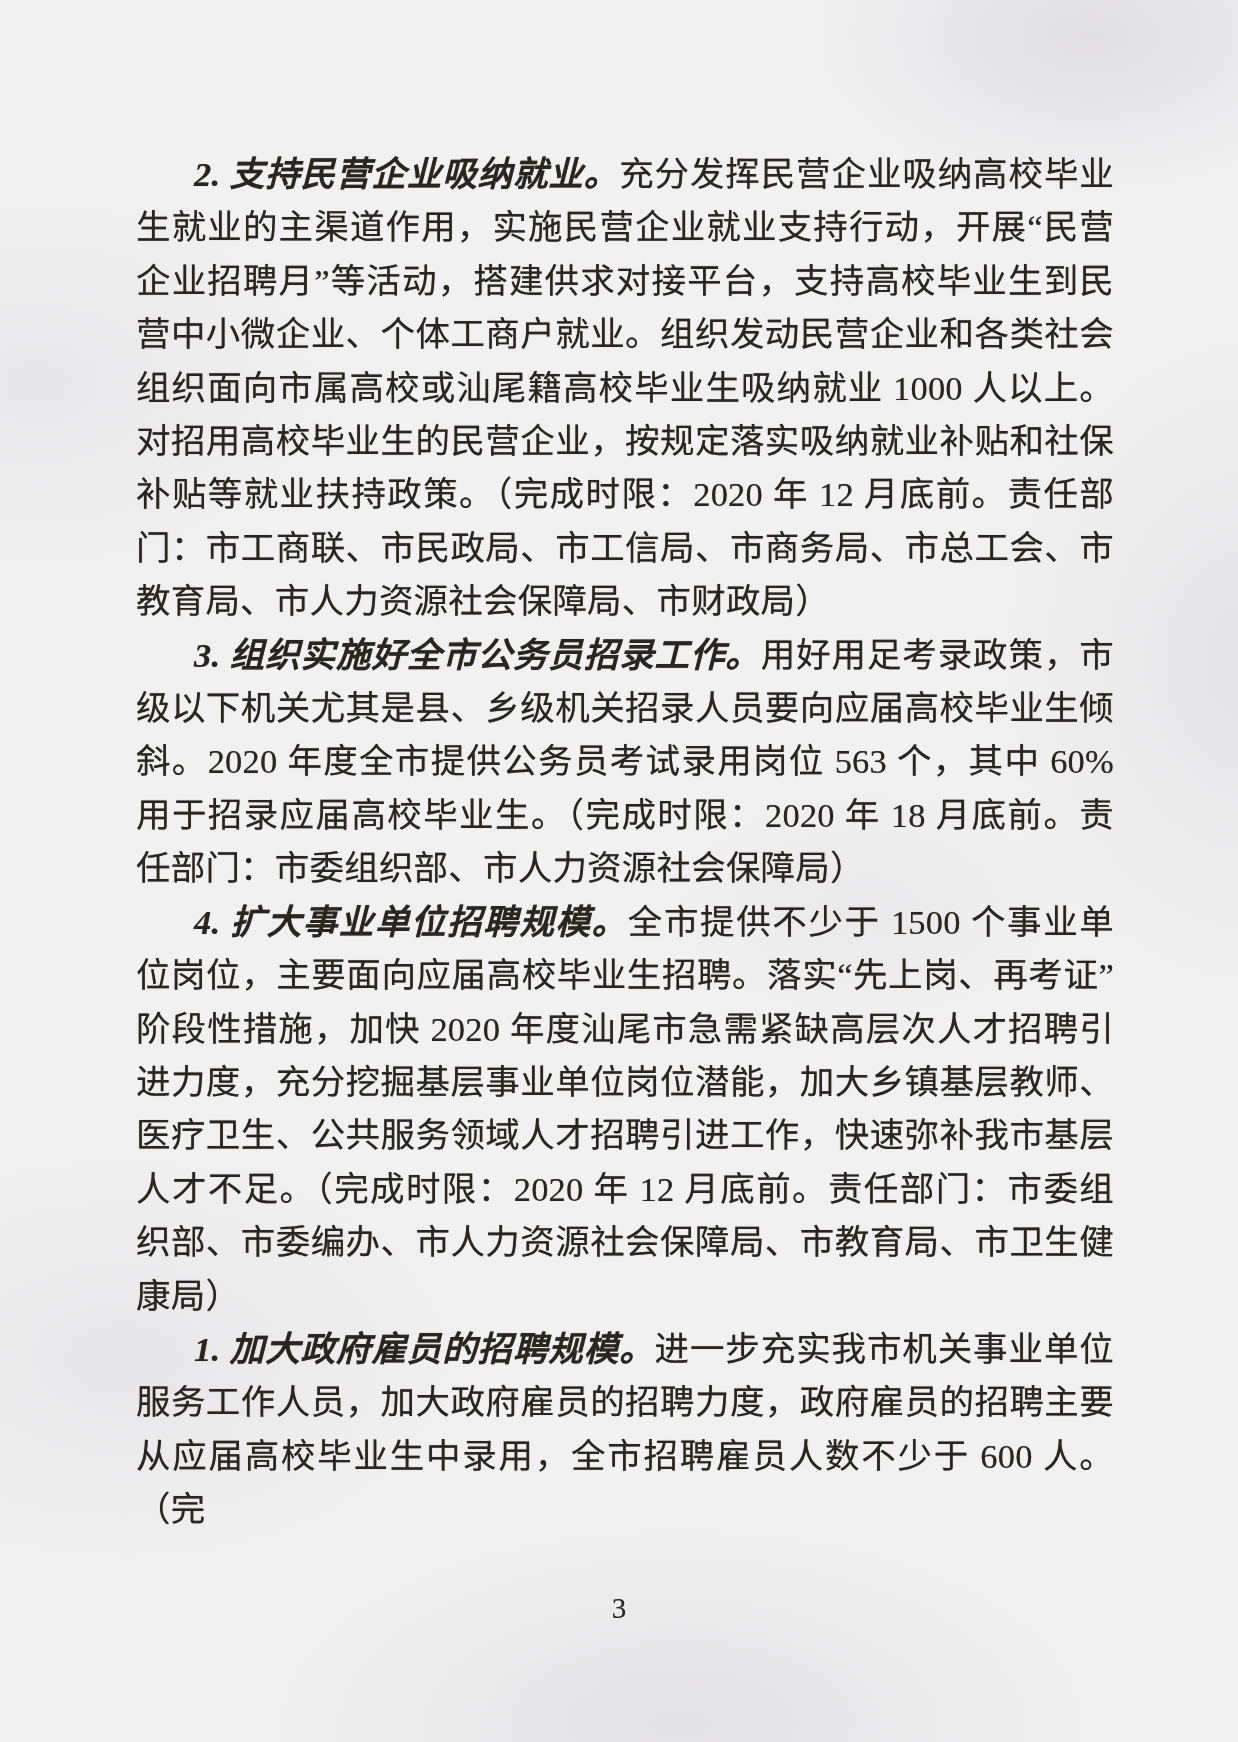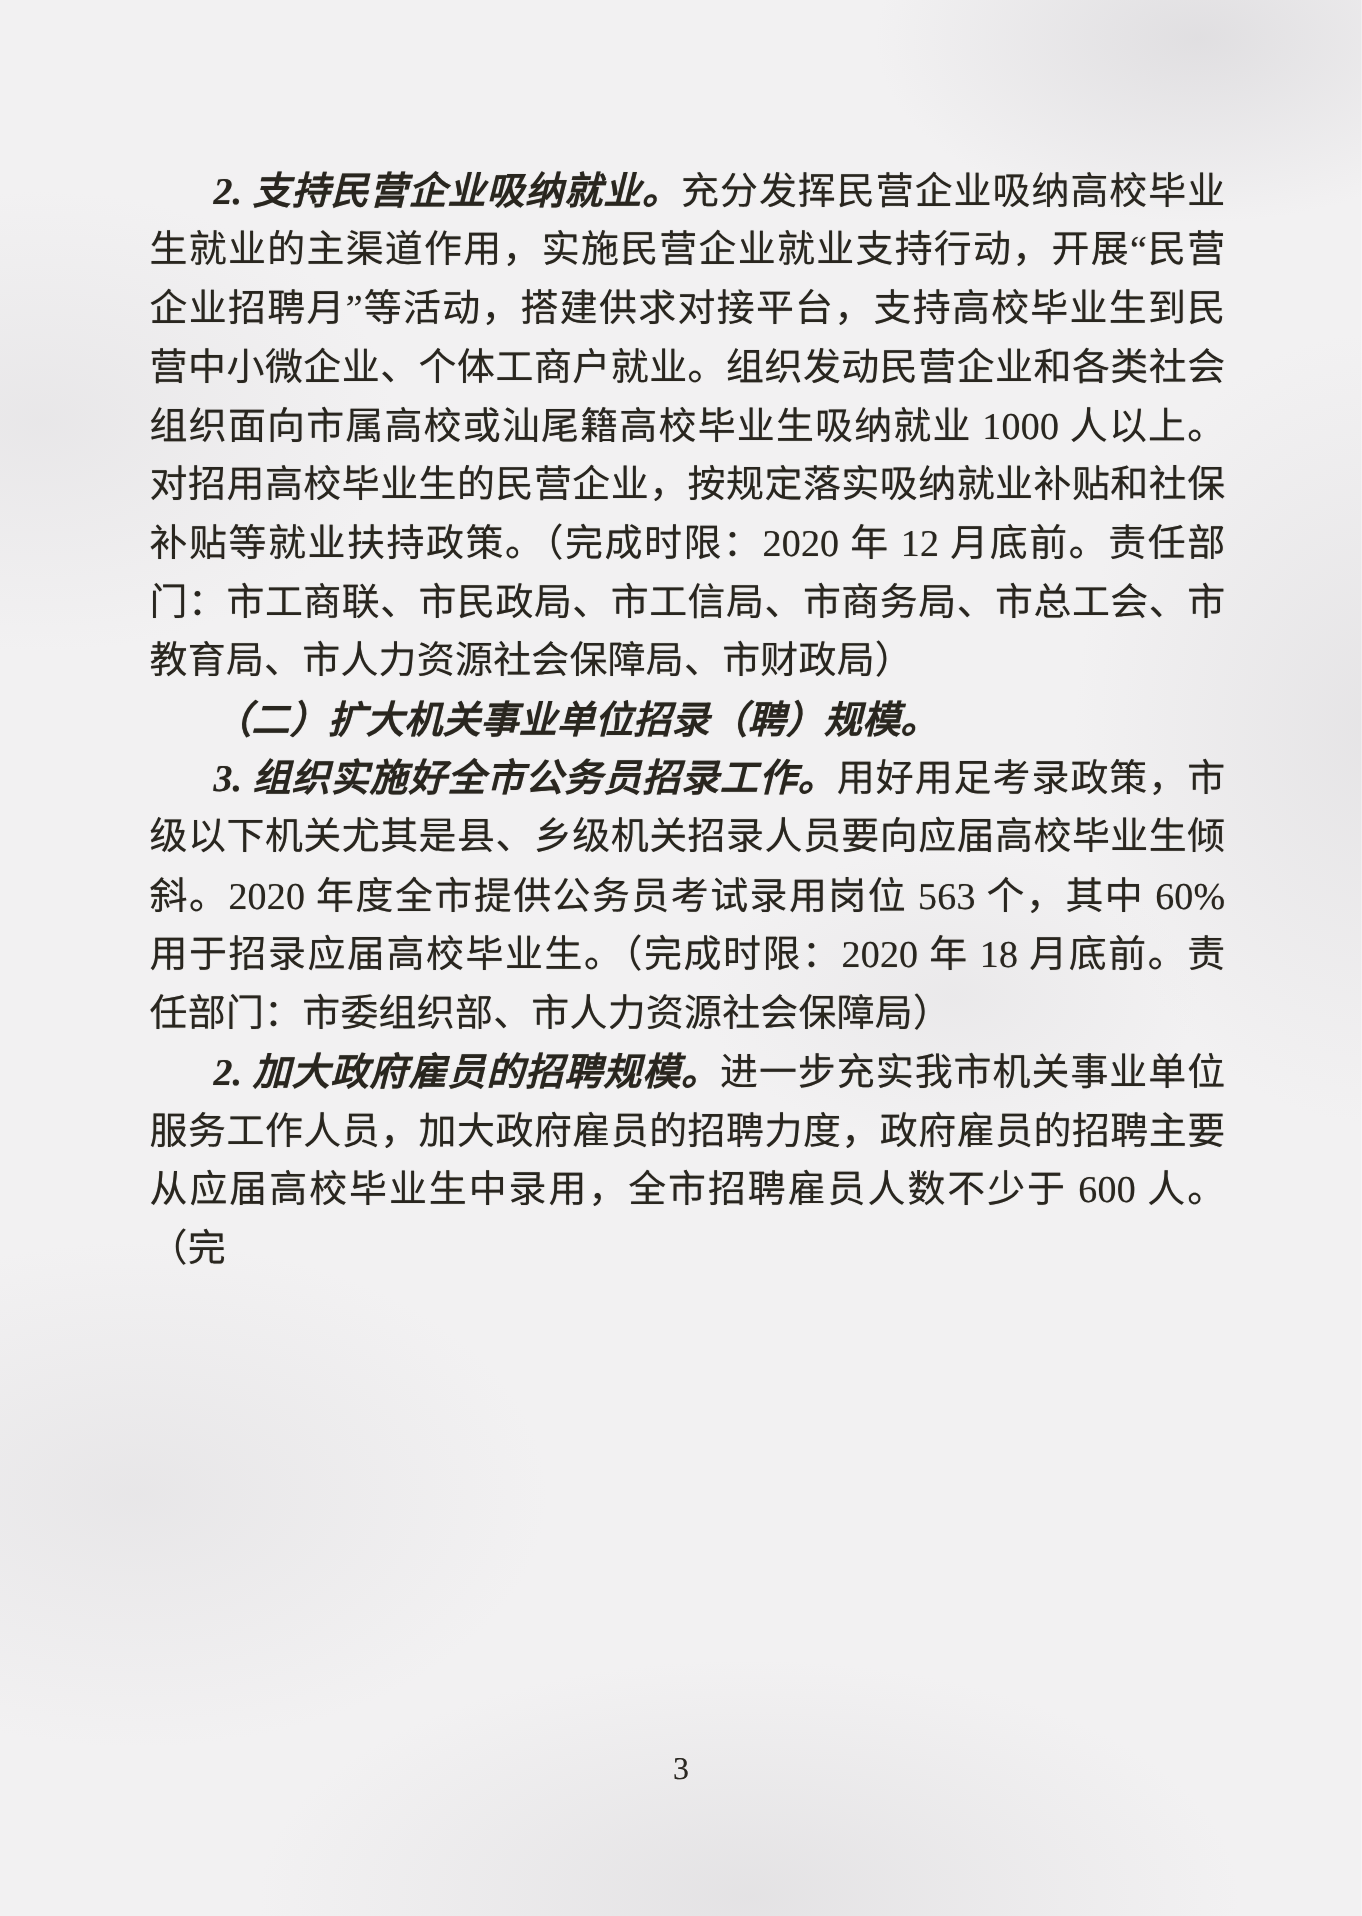--- a/index.html
+++ b/index.html
@@ -68,23 +68,23 @@
 </head>
 <body>
 
 <div class="page">
   <div class="scan-noise"></div>
 
   <main class="text-block">
 
     <p class="para"><span class="lead">2. 支持民营企业吸纳就业。</span><span class="body-text">充分发挥民营企业吸纳高校毕业生就业的主渠道作用，实施民营企业就业支持行动，开展“民营企业招聘月”等活动，搭建供求对接平台，支持高校毕业生到民营中小微企业、个体工商户就业。组织发动民营企业和各类社会组织面向市属高校或汕尾籍高校毕业生吸纳就业 1000 人以上。对招用高校毕业生的民营企业，按规定落实吸纳就业补贴和社保补贴等就业扶持政策。（完成时限：2020 年 12 月底前。责任部门：市工商联、市民政局、市工信局、市商务局、市总工会、市教育局、市人力资源社会保障局、市财政局）</span></p>
 
-    <p class="para heading"><span class="lead">（二）扩大机关事业单位招录（聘）规模。</span></p>
 
     <p class="para"><span class="lead">3. 组织实施好全市公务员招录工作。</span><span class="body-text">用好用足考录政策，市级以下机关尤其是县、乡级机关招录人员要向应届高校毕业生倾斜。2020 年度全市提供公务员考试录用岗位 563 个，其中 60%用于招录应届高校毕业生。（完成时限：2020 年 18 月底前。责任部门：市委组织部、市人力资源社会保障局）</span></p>
 
+    <p class="para"><span class="lead">4. 扩大事业单位招聘规模。</span><span class="body-text">全市提供不少于 1500 个事业单位岗位，主要面向应届高校毕业生招聘。落实“先上岗、再考证”阶段性措施，加快 2020 年度汕尾市急需紧缺高层次人才招聘引进力度，充分挖掘基层事业单位岗位潜能，加大乡镇基层教师、医疗卫生、公共服务领域人才招聘引进工作，快速弥补我市基层人才不足。（完成时限：2020 年 12 月底前。责任部门：市委组织部、市委编办、市人力资源社会保障局、市教育局、市卫生健康局）</span></p>
 
-    <p class="para"><span class="lead">2. 加大政府雇员的招聘规模。</span><span class="body-text">进一步充实我市机关事业单位服务工作人员，加大政府雇员的招聘力度，政府雇员的招聘主要从应届高校毕业生中录用，全市招聘雇员人数不少于 600 人。（完</span></p>
+    <p class="para"><span class="lead">1. 加大政府雇员的招聘规模。</span><span class="body-text">进一步充实我市机关事业单位服务工作人员，加大政府雇员的招聘力度，政府雇员的招聘主要从应届高校毕业生中录用，全市招聘雇员人数不少于 600 人。（完</span></p>
 
   </main>
 
   <footer class="page-number">3</footer>
 </div>
 
 </body></html>

